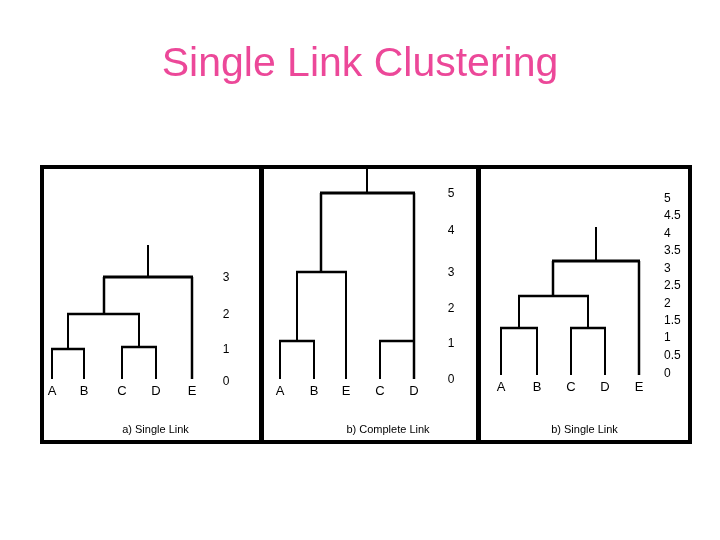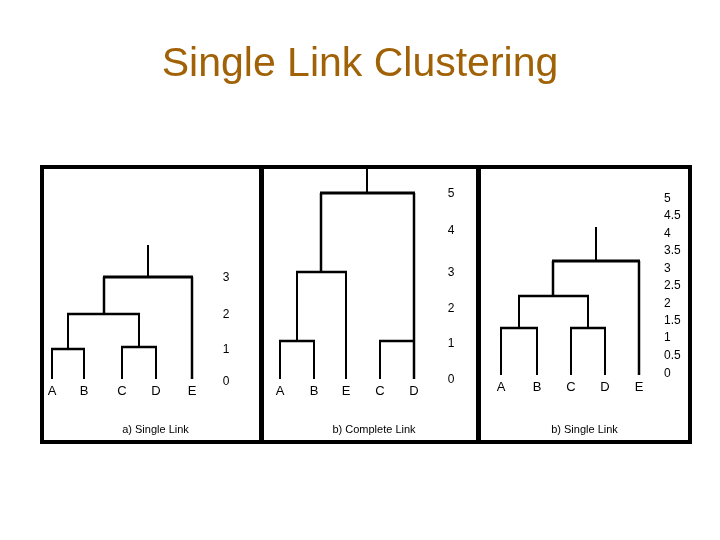--- a/index.html
+++ b/index.html
@@ -25,21 +25,21 @@
   #slide-title {
     position: absolute;
     left: 0;
     top: 38px;
     width: 720px;
     text-align: center;
     font-family: "Liberation Sans", sans-serif;
     font-size: 41px;
     font-weight: normal;
     letter-spacing: 0px;
-    color: #a16207;
+    color: #ec4899;
     line-height: 48px;
     white-space: nowrap;
   }
   #figure {
     position: absolute;
     left: 40px;
     top: 165px;
     width: 652px;
     height: 279px;
     background: #ffffff;
@@ -166,21 +166,21 @@
         <text class="leaf-label" x="116" y="226" text-anchor="middle">C</text>
         <text class="leaf-label" x="150" y="226" text-anchor="middle">D</text>
 
         <text class="tick-label" x="187" y="28" text-anchor="middle">5</text>
         <text class="tick-label" x="187" y="65" text-anchor="middle">4</text>
         <text class="tick-label" x="187" y="107" text-anchor="middle">3</text>
         <text class="tick-label" x="187" y="143" text-anchor="middle">2</text>
         <text class="tick-label" x="187" y="178" text-anchor="middle">1</text>
         <text class="tick-label" x="187" y="214" text-anchor="middle">0</text>
       </svg>
-      <div class="panel-caption" style="padding-left:4px;">b) Complete Link</div>
+      <div class="panel-caption" style="padding-left:18px;">b) Complete Link</div>
     </div>
 
     <div class="panel-divider" style="left:432px;"></div>
 
     <div class="panel" style="left:437px; width:207px;">
       <svg class="dendro" viewBox="0 0 207 271" preserveAspectRatio="none">
 
         <line x1="20" y1="206" x2="20" y2="159" stroke-width="2"></line>
         <line x1="56" y1="206" x2="56" y2="159" stroke-width="2"></line>
         <line x1="90" y1="206" x2="90" y2="159" stroke-width="2"></line>

